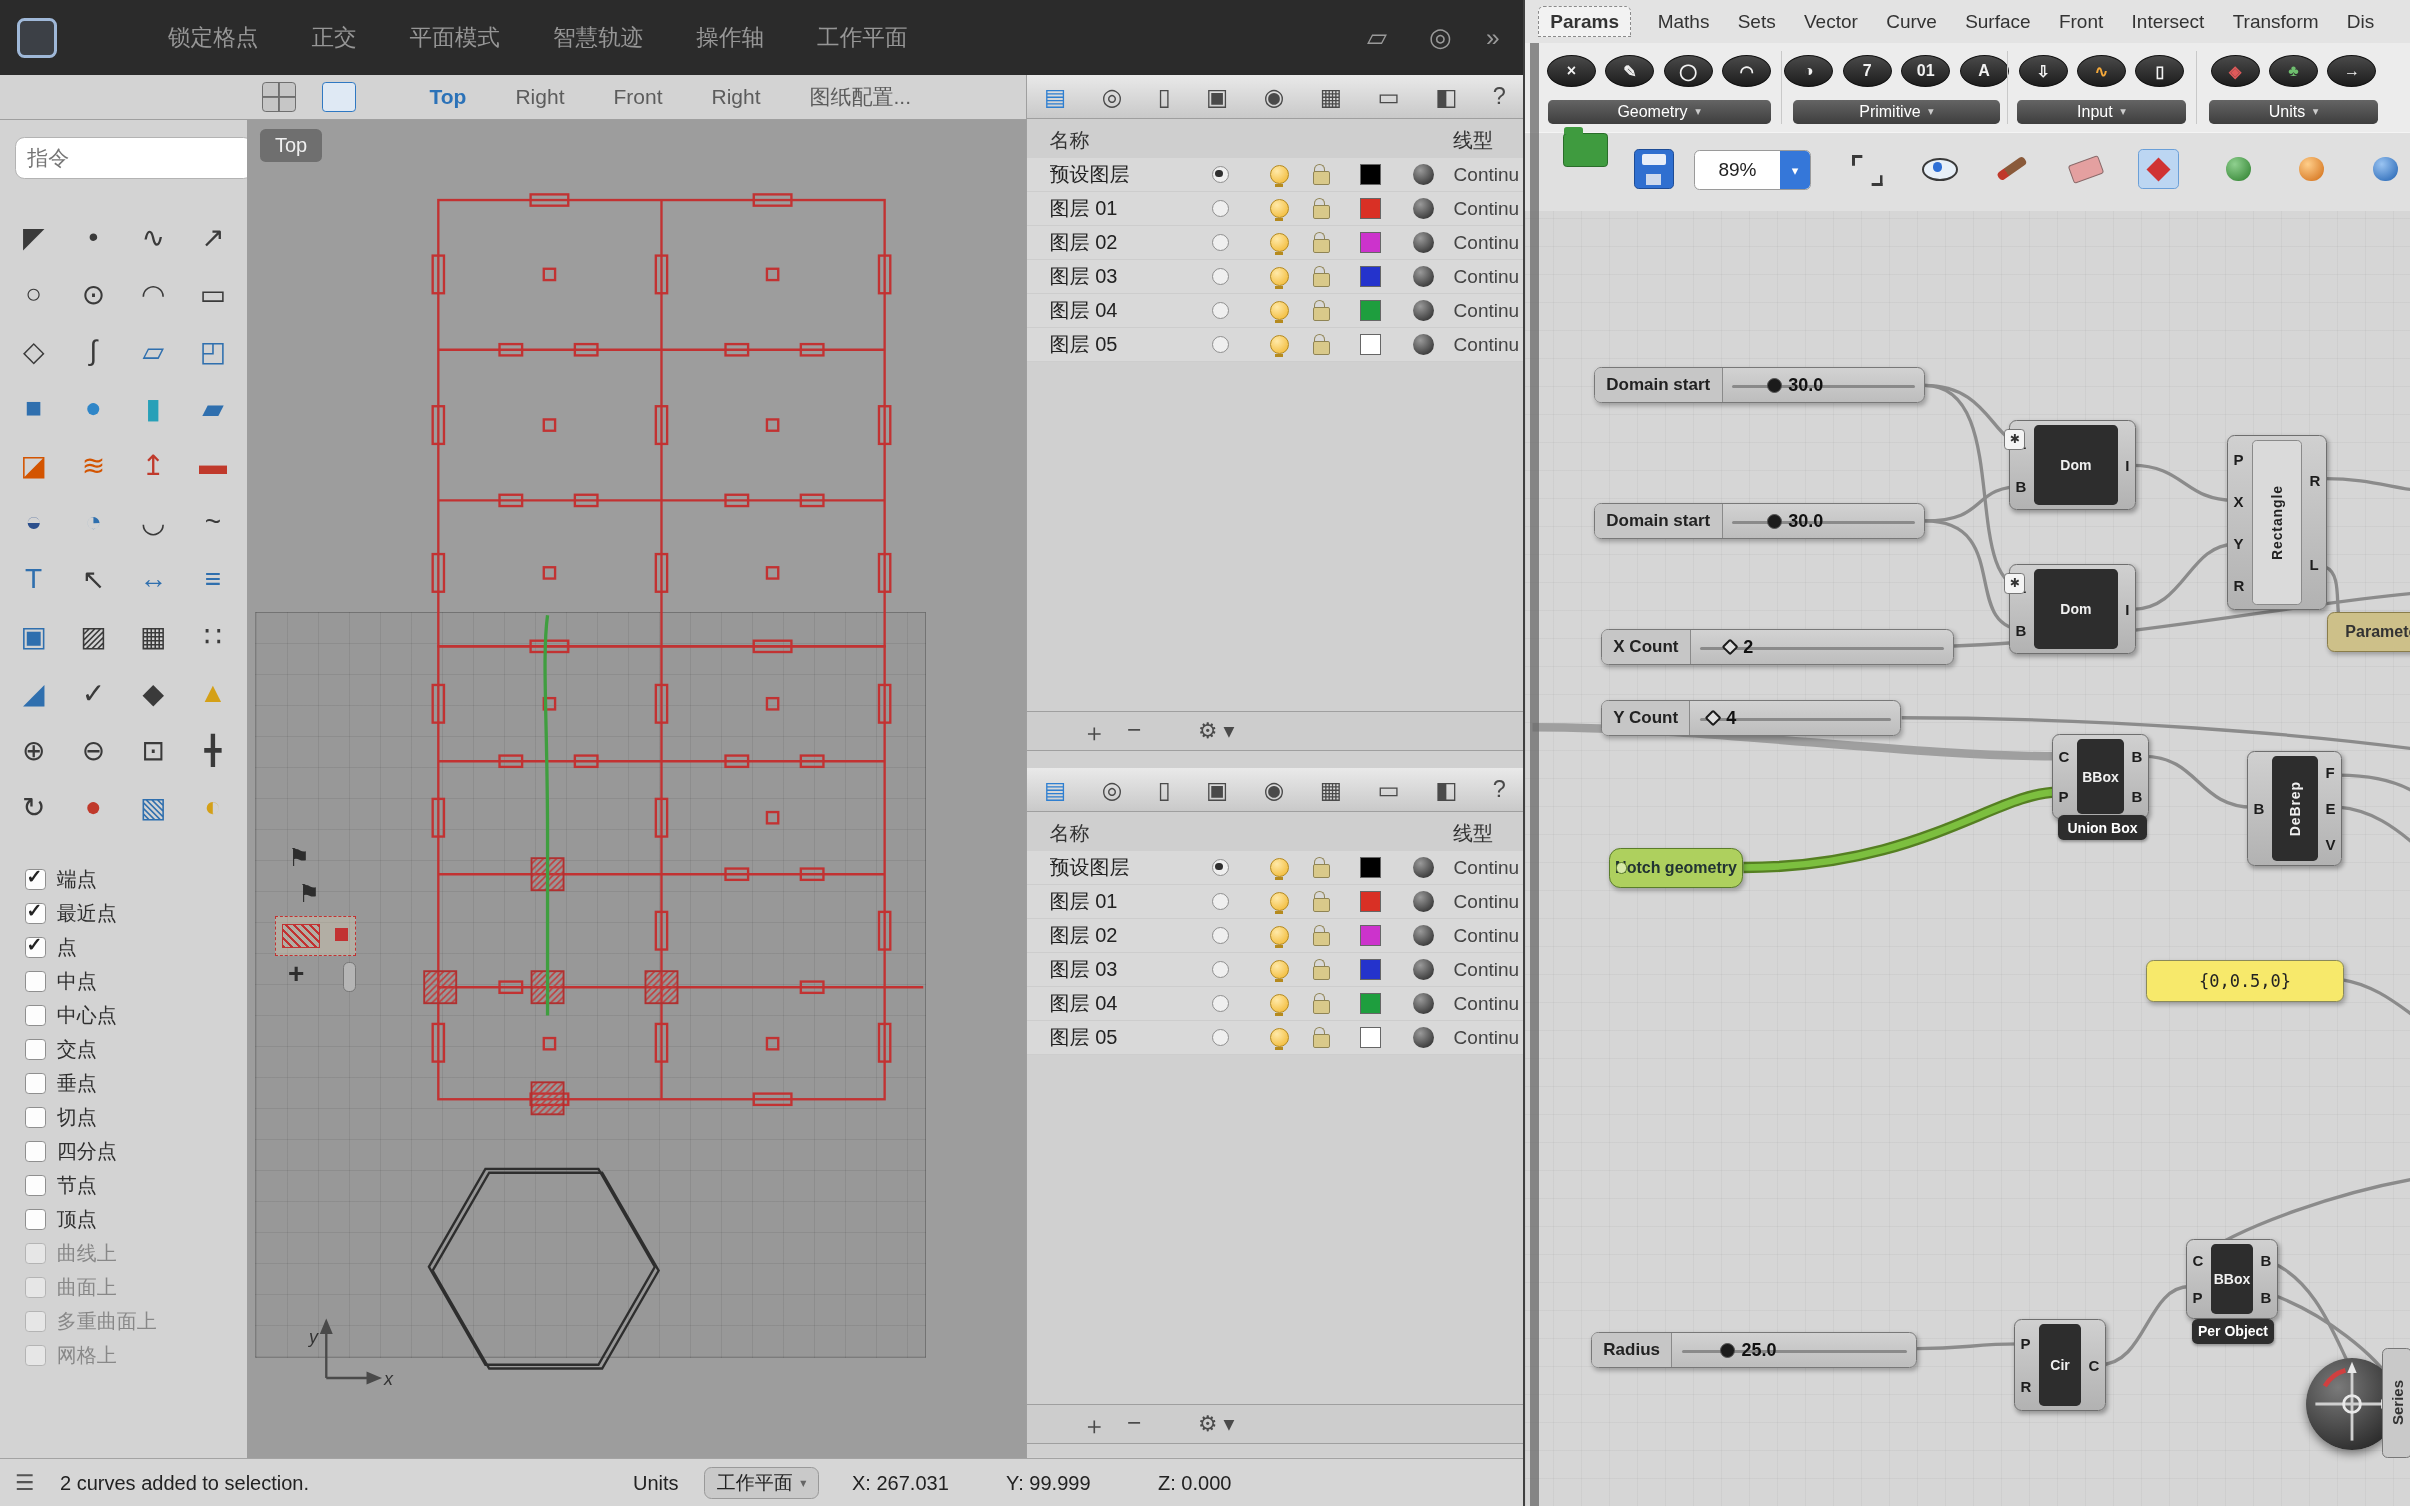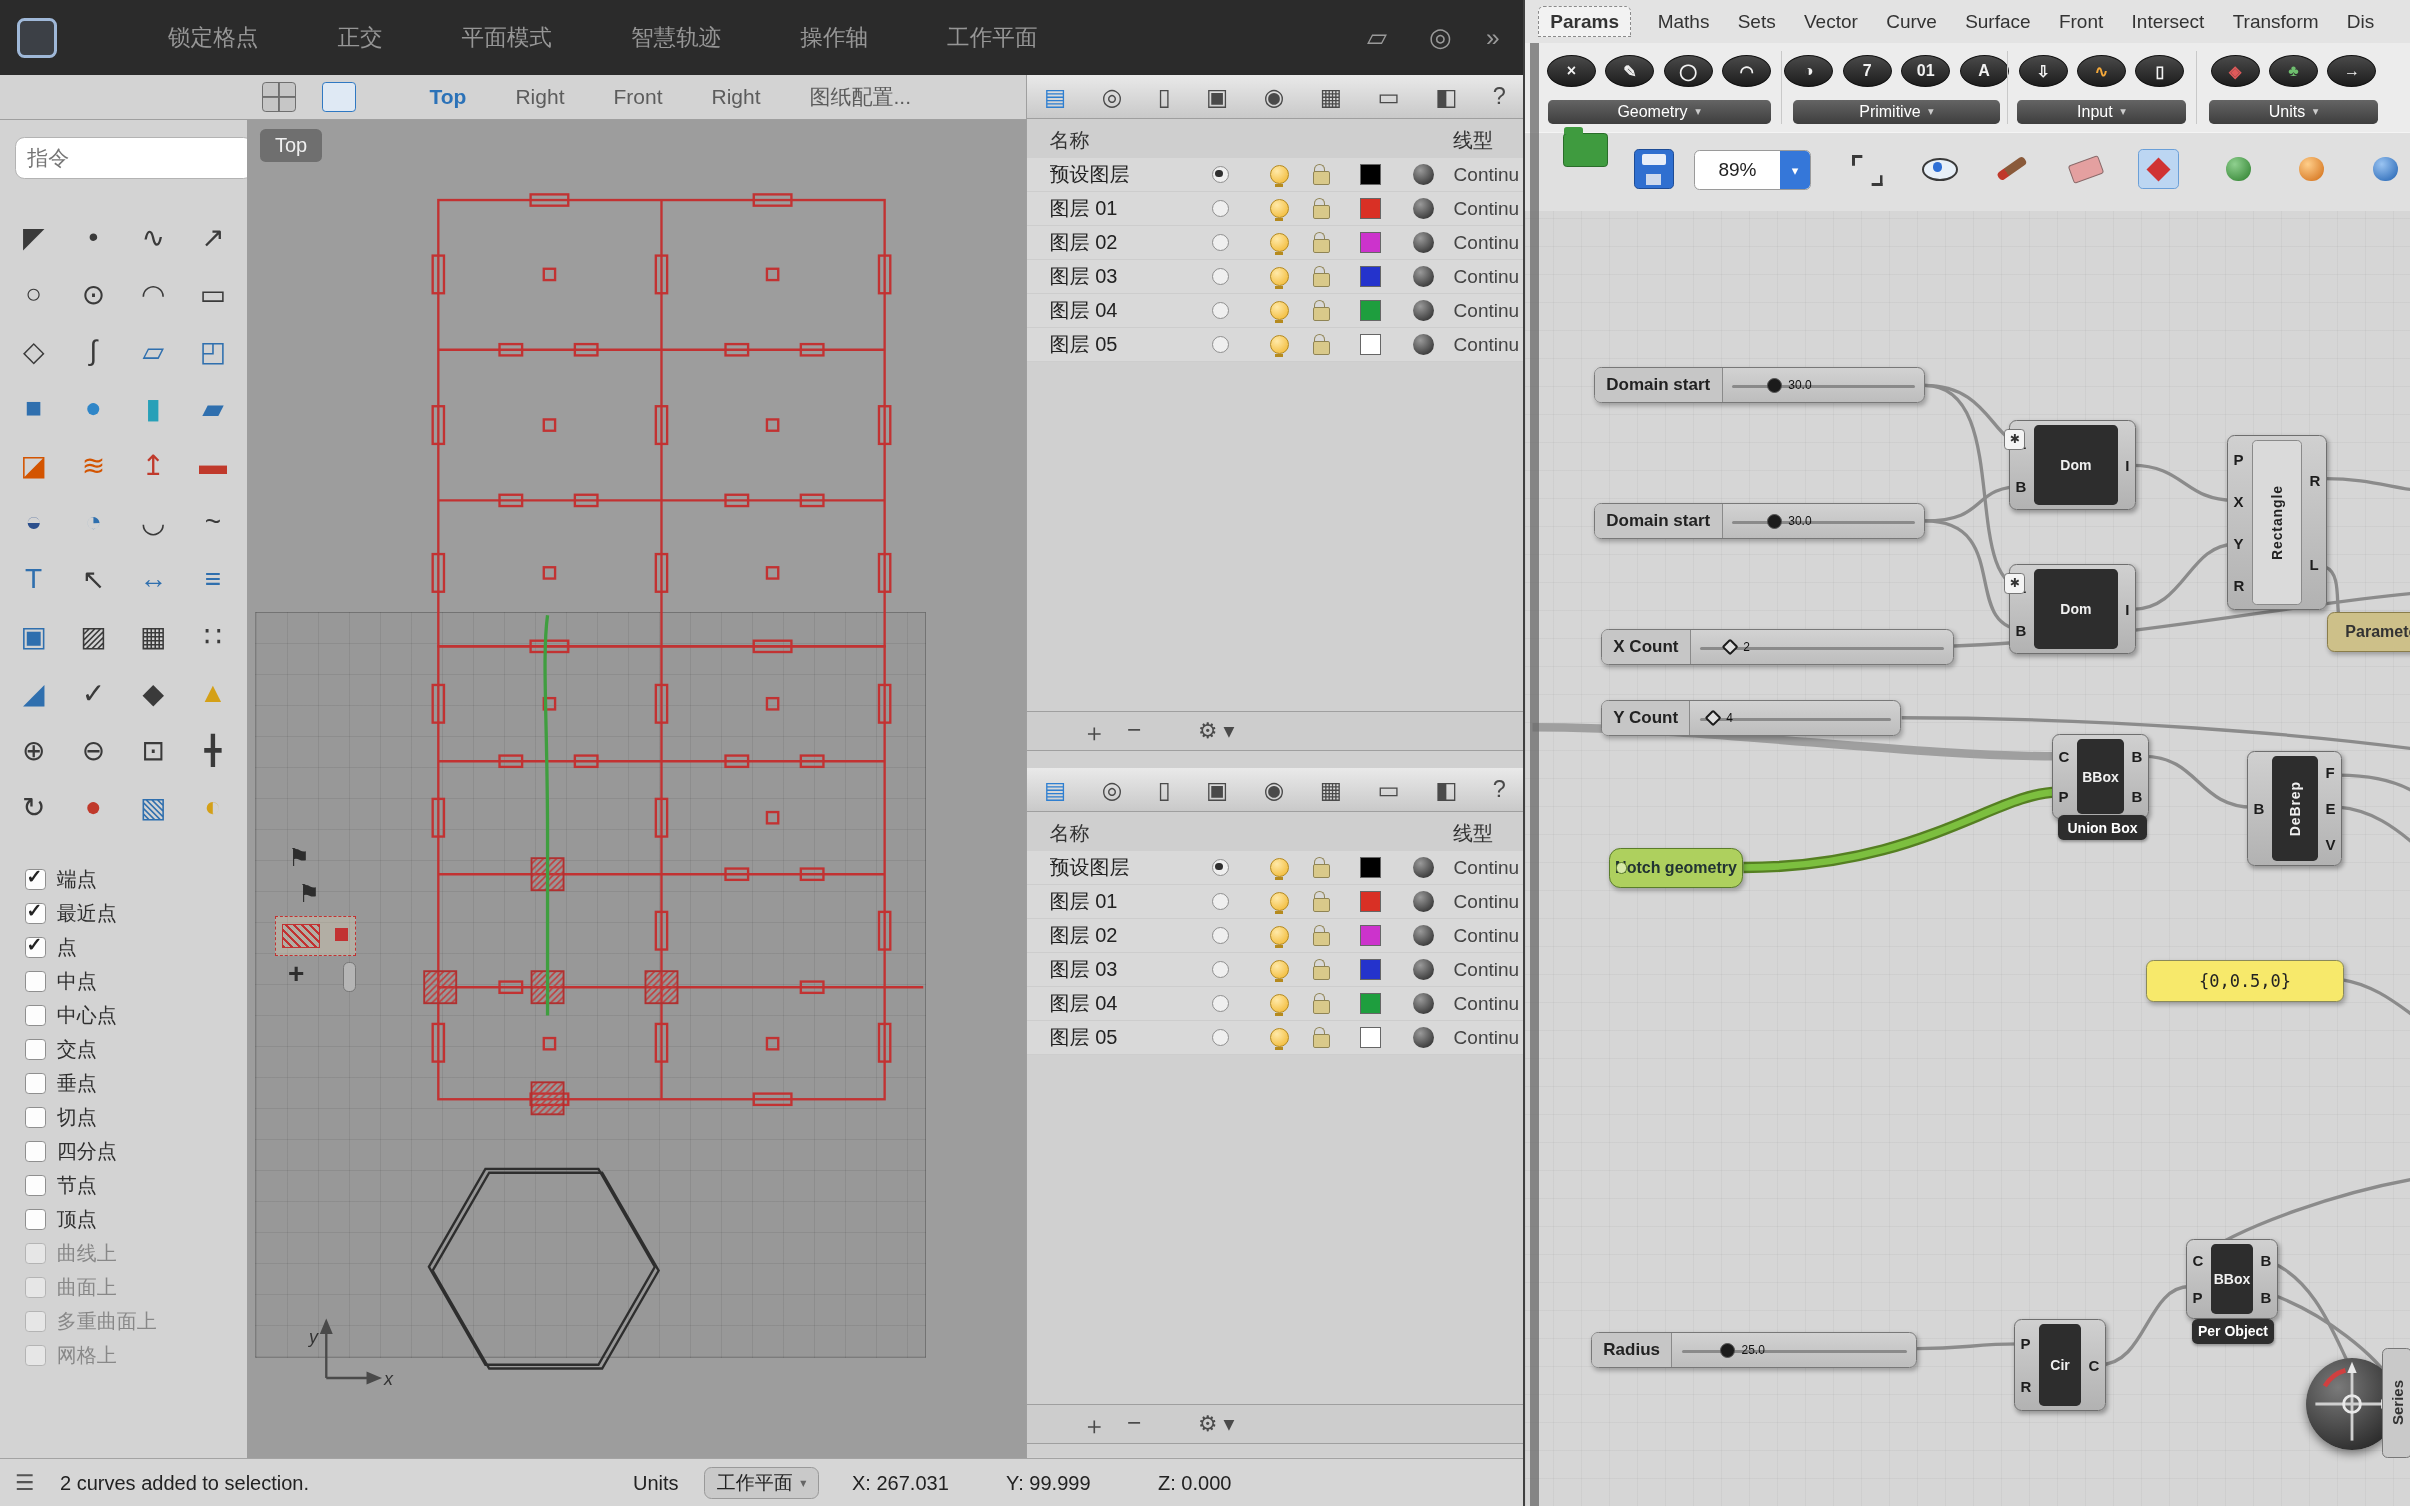--- a/index.html
+++ b/index.html
@@ -5,21 +5,21 @@
   html,body{margin:0;padding:0;background:#1e1e1e;}
   #root{position:relative;width:2411px;height:1507px;overflow:hidden;
         font-family:"Liberation Sans",sans-serif;-webkit-font-smoothing:antialiased;}
 
   
   #rhino{position:absolute;left:0;top:0;width:1523px;height:1507px;background:#d3d3d3;}
 
   
   #menubar{position:absolute;left:0;top:0;width:1523px;height:75px;background:#2b2b2b;display:flex;align-items:center;}
   #app-logo{width:34px;height:34px;margin-left:17px;border:3.8px solid #9fb8d8;border-radius:7.5px;background:rgba(160,190,225,.15);}
-  #menu-items{display:flex;gap:79px;margin-left:111px;}
+  #menu-items{display:flex;gap:53px;margin-left:111px;}
   .menu-item{color:#969696;font-size:22.6px;cursor:default;white-space:nowrap;}
   .mb-right{position:absolute;top:0;height:75px;display:flex;align-items:center;color:#9a9a9a;font-size:26px;}
   #mb-ic1{left:1367px;} #mb-ic2{left:1429px;} #mb-more{left:1486px;font-size:24.5px;}
 
   
   #tabsrow{position:absolute;left:0;top:75px;width:1523px;height:44px;background:#d3d3d3;border-bottom:0.9px solid #9f9f9f;}
   #vp-tabicons{position:absolute;left:262px;top:6.6px;display:flex;gap:26px;align-items:center;}
   .pane-icon{width:32px;height:28px;border:1.9px solid #6f6f6f;border-radius:3.8px;background:#c6c6c6;
      background-image:linear-gradient(#6f6f6f,#6f6f6f),linear-gradient(#6f6f6f,#6f6f6f);
      background-size:1.9px 100%,100% 1.9px;background-position:center,center;background-repeat:no-repeat;}
@@ -143,21 +143,21 @@
   #wires{position:absolute;left:0;top:0;}
   .slider{position:absolute;height:36px;background:linear-gradient(#d2d2d2,#bdbdbd);border:1.9px solid #787878;border-radius:7.5px;
      display:flex;align-items:stretch;box-shadow:1.9px 2.8px 4.7px rgba(0,0,0,.25);box-sizing:border-box;}
   .slabel{display:flex;align-items:center;padding:0 11.3px;font-size:17px;font-weight:bold;color:#222;background:#c6c6c6;
      border-right:0.9px solid #8a8a8a;border-radius:5.6px 0 0 5.6px;white-space:nowrap;}
   .strack{flex:1;position:relative;margin:0 9.4px;}
   .strack::before{content:"";position:absolute;left:0;right:0;top:50%;height:2.8px;background:#8a8a8a;border-radius:1.9px;}
   .kv{position:absolute;top:0;height:100%;display:flex;align-items:center;gap:6.6px;}
   .knob{width:15px;height:15px;background:#1b1b1b;border:1.9px solid #555;border-radius:50%;box-sizing:border-box;}
   .knob[data-knob="diamond"]{width:12.2px;height:12.2px;border-radius:1.9px;background:#e0e0e0;border:2.8px solid #1b1b1b;transform:rotate(45deg);}
-  .sval{font-size:12px;font-weight:normal;color:#111;}
+  .sval{font-size:18px;font-weight:bold;color:#111;}
 
   .comp{position:absolute;background:linear-gradient(#d0d0d0,#b2b2b2);border:1.9px solid #6e6e6e;border-radius:7.5px;
      display:flex;box-shadow:1.9px 2.8px 4.7px rgba(0,0,0,.3);box-sizing:border-box;}
   .pcol{display:flex;flex-direction:column;justify-content:space-around;padding:1.9px 5.6px;font-weight:bold;font-size:15px;color:#1d1d1d;}
   .band{align-self:stretch;flex:1;margin:3.8px 1.9px;border-radius:4.7px;display:flex;align-items:center;justify-content:center;font-weight:bold;}
   .band.dark{background:#2d2d2d;color:#f0f0f0;font-size:14px;}
   .band.light{background:#dadada;color:#222;border:0.9px solid #8a8a8a;font-size:14px;}
   .vtext{writing-mode:vertical-rl;transform:rotate(180deg);letter-spacing:0.9px;}
   .chip{position:absolute;left:-5.6px;top:7.5px;width:19px;height:19px;background:#f4f4f4;border:0.9px solid #777;border-radius:3.8px;
      font-size:12.2px;display:flex;align-items:center;justify-content:center;color:#333;}

